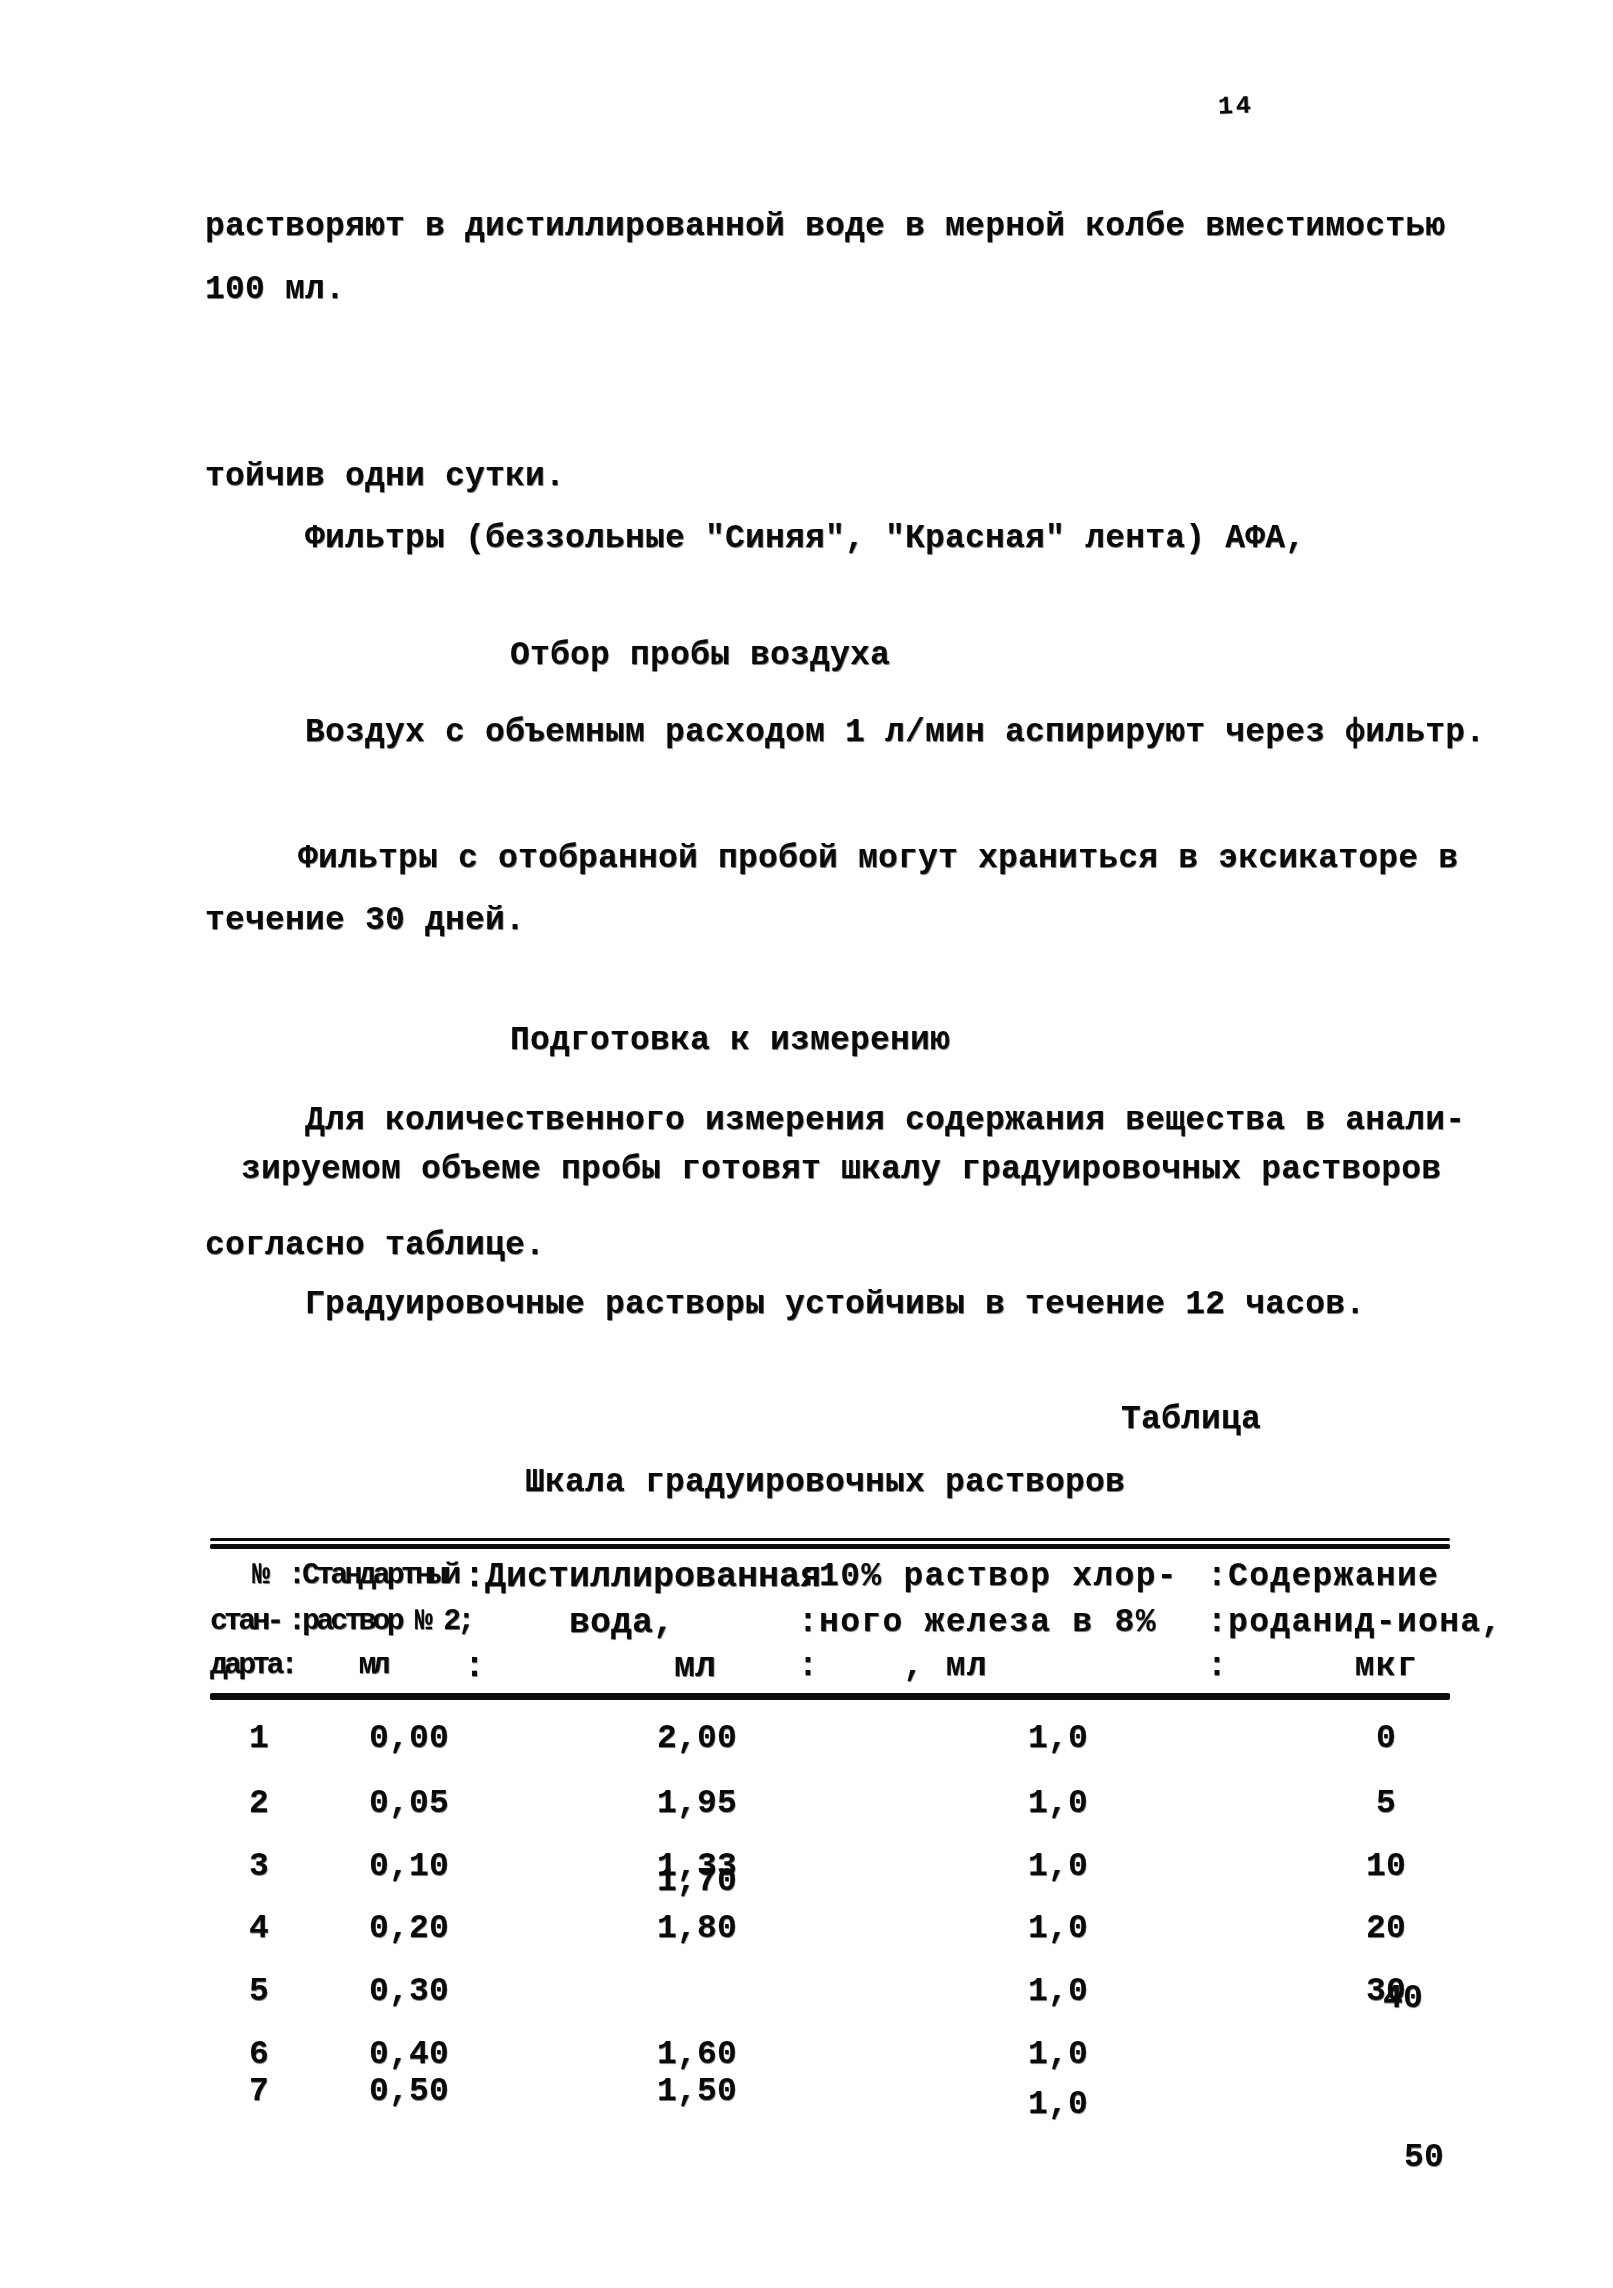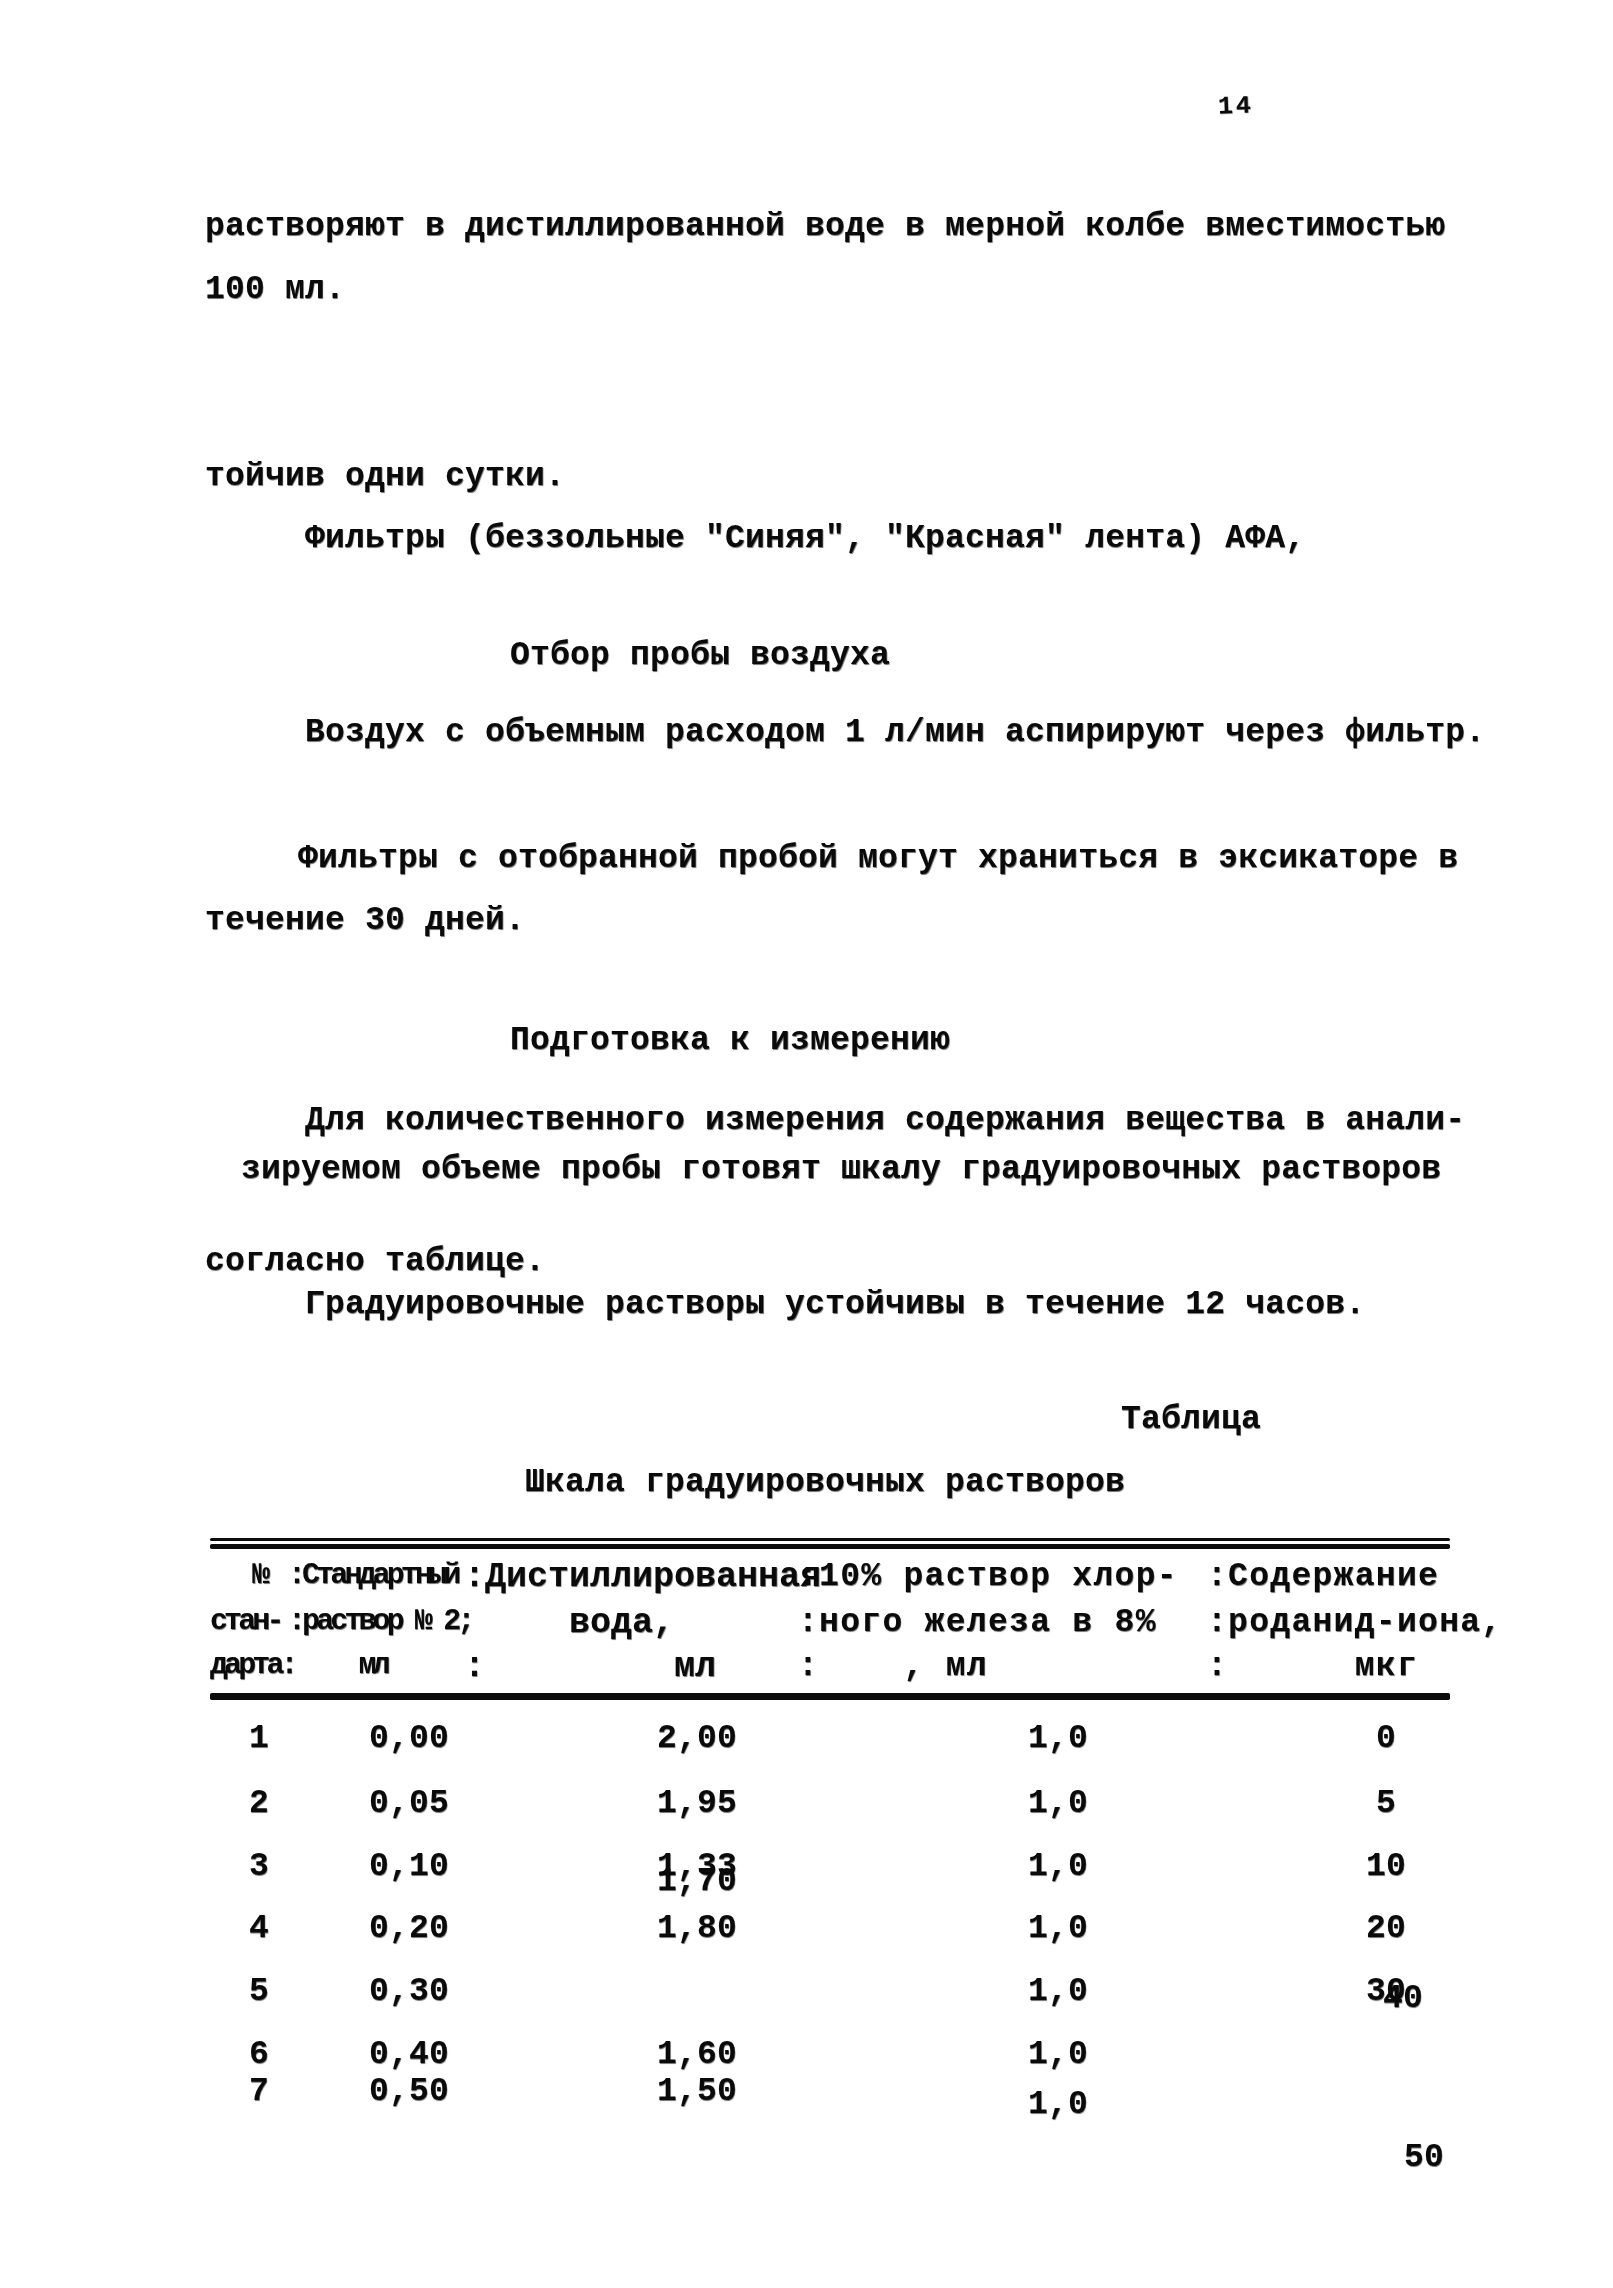--- a/index.html
+++ b/index.html
@@ -35,21 +35,21 @@
   <div class="tw t-body" style="left:510px; top:639px;">Отбор пробы воздуха</div>
 
   <div class="tw t-body" style="left:305px; top:716px;">Воздух с объемным расходом 1 л/мин аспирируют через фильтр.</div>
   <div class="tw t-body" style="left:298px; top:842px;">Фильтры с отобранной пробой могут храниться в эксикаторе в</div>
   <div class="tw t-body" style="left:205px; top:904px;">течение 30 дней.</div>
 
   <div class="tw t-body" style="left:510px; top:1024px;">Подготовка к измерению</div>
 
   <div class="tw t-body" style="left:305px; top:1104px;">Для количественного измерения содержания вещества в анали-</div>
   <div class="tw t-body" style="left:205px; top:1153px;margin-left:36px;">зируемом объеме пробы готовят шкалу градуировочных растворов</div>
-  <div class="tw t-body" style="left:205px; top:1229px;margin-top:16px;">согласно таблице.</div>
+  <div class="tw t-body" style="left:205px; top:1229px;">согласно таблице.</div>
   <div class="tw t-body" style="left:305px; top:1288px;">Градуировочные растворы устойчивы в течение 12 часов.</div>
 
   <div class="tw t-body" style="left:1121px; top:1403px;">Таблица</div>
   <div class="tw t-body" style="left:525px;  top:1466px;">Шкала градуировочных растворов</div>
 
   <div class="rule" style="left:210px; top:1538px; width:1240px; height:2.8px;"></div>
   <div class="rule" style="left:210px; top:1544px; width:1240px; height:4.6px;"></div>
   <div class="rule" style="left:210px; top:1693px; width:1240px; height:6.5px;"></div>
 
   <div>

